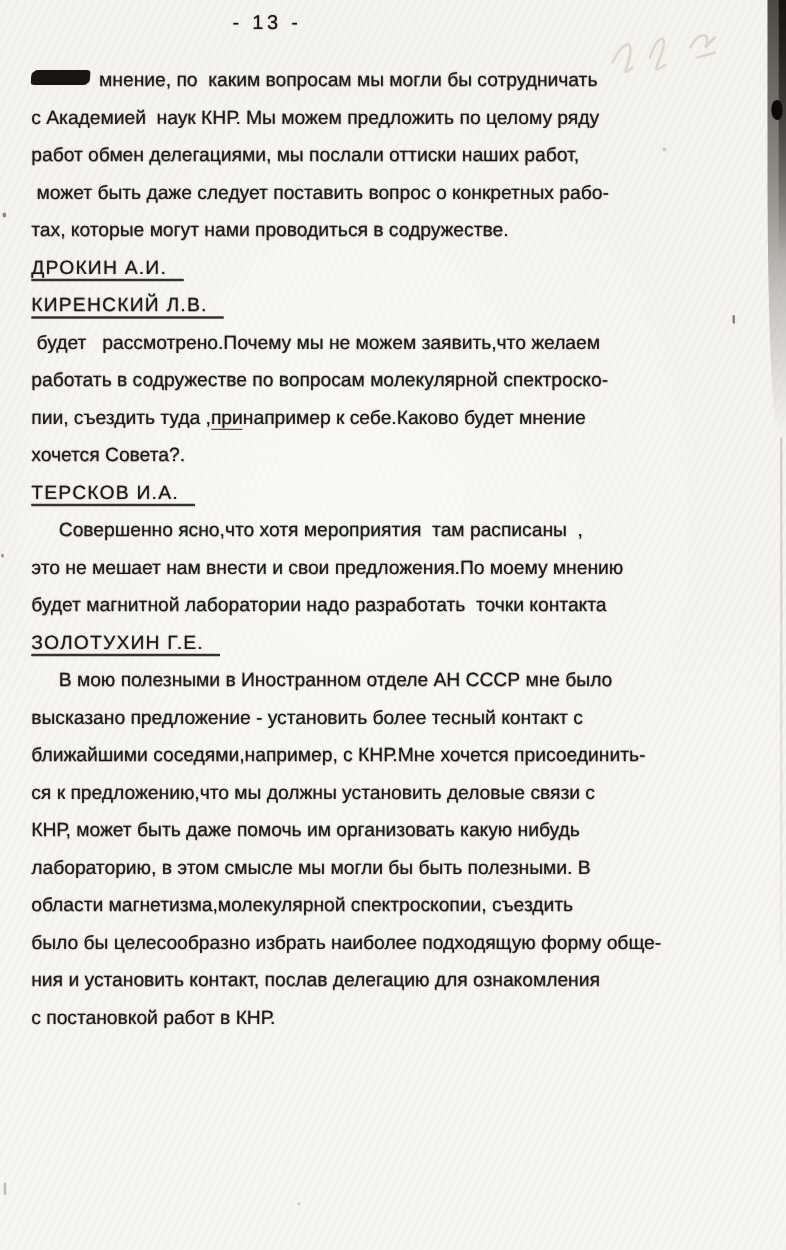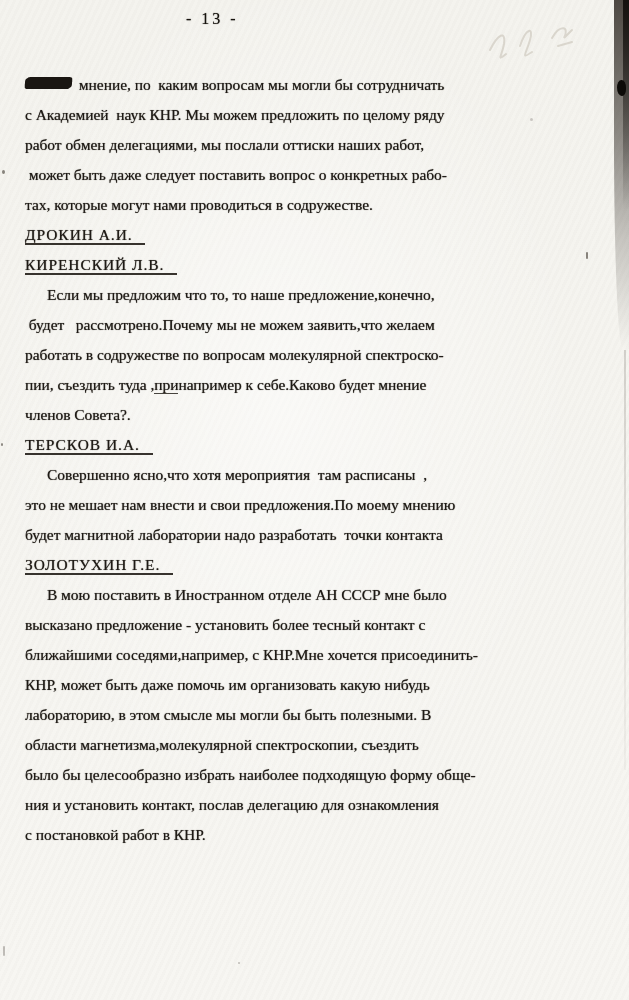--- a/index.html
+++ b/index.html
@@ -4,31 +4,31 @@
 <style>
   html,body{margin:0;padding:0;}
   .page{
     position:relative;
     width:629px;height:1000px;
     background:
       radial-gradient(420px 600px at 45% 40%, rgba(255,255,255,0.5), rgba(255,255,255,0) 70%),
       repeating-linear-gradient(115deg, rgba(90,80,70,0.02) 0 3px, rgba(255,255,255,0.02) 3px 6px),
       linear-gradient(#f4f3ee, #f7f6f2);
     overflow:hidden;
-    font-family:Liberation Serif, serif;
+    font-family:Liberation Sans, sans-serif;
     color:#221e19;
   }
   .page-number{
     position:absolute;top:10px;left:186px;
     font-size:16px;letter-spacing:3px;
     color:#17140f;
     text-shadow:0 0 1px rgba(23,20,15,.7);
   }
   .text-block{
-    position:absolute;left:25px;top:70px;width:590px;
+    position:absolute;left:25px;top:50px;width:590px;
   }
   .line{
     height:30px;line-height:30px;
     font-size:15.4px;
     white-space:pre;
     color:#1e1a15;
     text-shadow:0 0 1px rgba(30,26,20,.65), 0.4px 0.4px 0 rgba(30,26,20,.25);
   }
   .line.para{text-indent:22px;}
   .line.head span{
@@ -90,33 +90,33 @@
   </svg>
 
   <div class="text-block">
       <div class="line body"><span class="redacted"></span> <span>мнение, по  каким вопросам мы могли бы сотрудничать</span></div>
       <div class="line body"><span>с Академией  наук КНР. Мы можем предложить по целому ряду</span></div>
       <div class="line body"><span>работ обмен делегациями, мы послали оттиски наших работ,</span></div>
       <div class="line body"><span> может быть даже следует поставить вопрос о конкретных рабо-</span></div>
       <div class="line body"><span>тах, которые могут нами проводиться в содружестве.</span></div>
       <div class="line head"><span>ДРОКИН А.И. </span></div>
       <div class="line head"><span>КИРЕНСКИЙ Л.В. </span></div>
-      <div class="line para"><span>Если мы предложим что то, то наше предложение,конечно,</span></div>
       <div class="line body"><span> будет   рассмотрено.Почему мы не можем заявить,что желаем</span></div>
       <div class="line body"><span>работать в содружестве по вопросам молекулярной спектроско-</span></div>
       <div class="line body"><span>пии, съездить туда ,</span><span class="u">при</span><span>например к себе.Каково будет мнение</span></div>
-      <div class="line body"><span>членов Совета?.</span></div>
+      <div class="line body"><span>хочется Совета?.</span></div>
       <div class="line head"><span>ТЕРСКОВ И.А. </span></div>
       <div class="line para"><span>Совершенно ясно,что хотя мероприятия  там расписаны  ,</span></div>
       <div class="line body"><span>это не мешает нам внести и свои предложения.По моему мнению</span></div>
       <div class="line body"><span>будет магнитной лаборатории надо разработать  точки контакта</span></div>
       <div class="line head"><span>ЗОЛОТУХИН Г.Е. </span></div>
-      <div class="line para"><span>В мою поставить в Иностранном отделе АН СССР мне было</span></div>
+      <div class="line para"><span>В мою полезными в Иностранном отделе АН СССР мне было</span></div>
       <div class="line body"><span>высказано предложение - установить более тесный контакт с</span></div>
       <div class="line body"><span>ближайшими соседями,например, с КНР.Мне хочется присоединить-</span></div>
+      <div class="line body"><span>ся к предложению,что мы должны установить деловые связи с</span></div>
       <div class="line body"><span>КНР, может быть даже помочь им организовать какую нибудь</span></div>
       <div class="line body"><span>лабораторию, в этом смысле мы могли бы быть полезными. В</span></div>
       <div class="line body"><span>области магнетизма,молекулярной спектроскопии, съездить</span></div>
       <div class="line body"><span>было бы целесообразно избрать наиболее подходящую форму обще-</span></div>
       <div class="line body"><span>ния и установить контакт, послав делегацию для ознакомления</span></div>
       <div class="line body"><span>с постановкой работ в КНР.</span></div>
     </div>
 
   <div class="edge-right"></div>
   <div class="edge-right-inner"></div>

